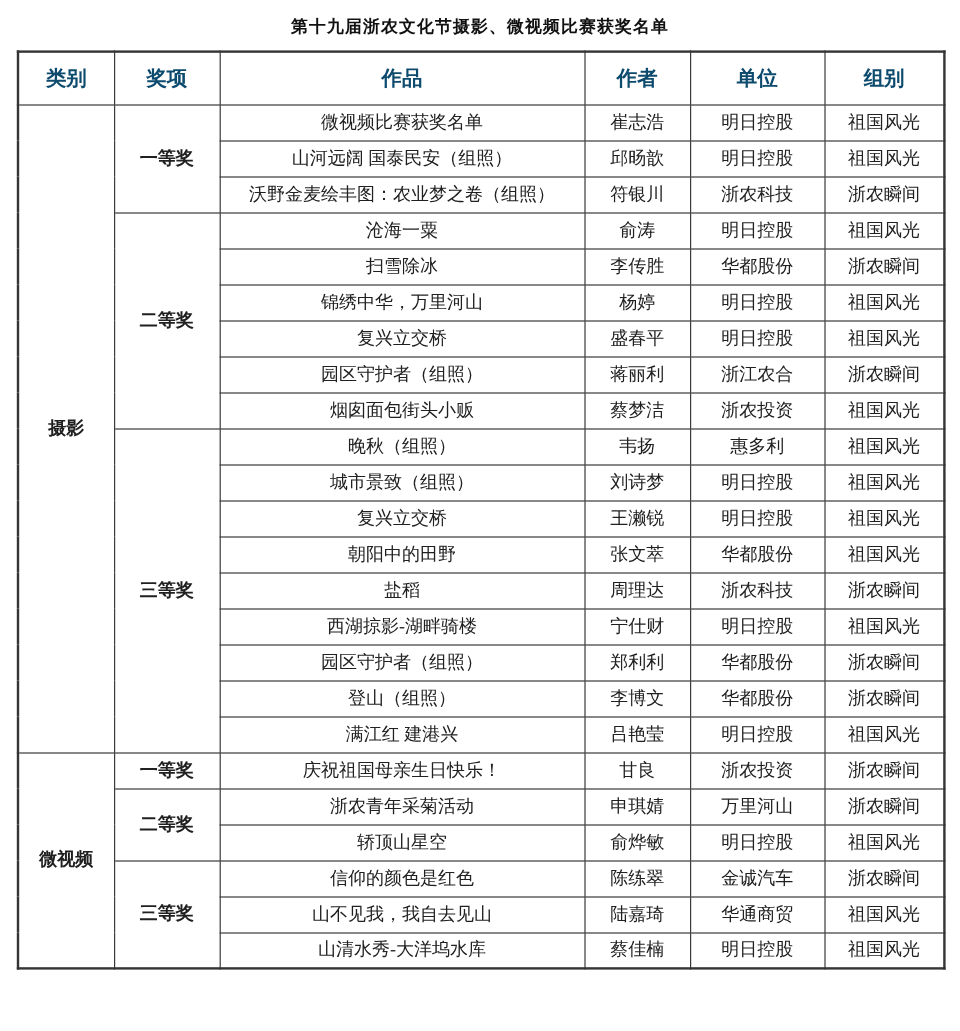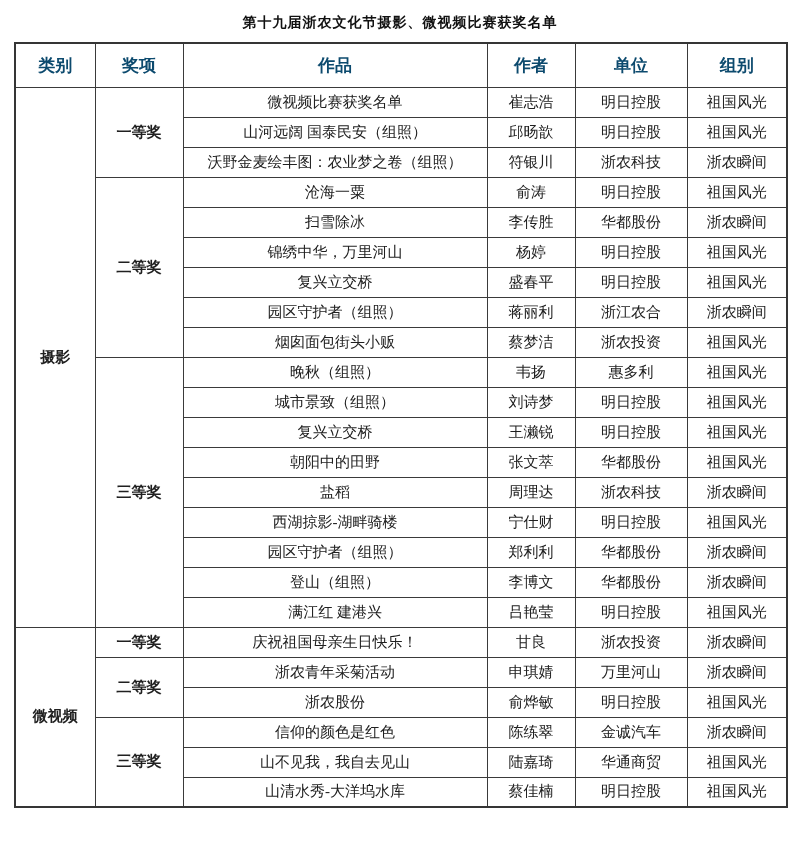--- a/index.html
+++ b/index.html
@@ -202,21 +202,21 @@
           <td class="group-cell">浙农瞬间</td>
         </tr>
         <tr>
           <td class="award-cell" rowspan="2">二等奖</td>
           <td class="work-cell">浙农青年采菊活动</td>
           <td class="author-cell">申琪婧</td>
           <td class="unit-cell">万里河山</td>
           <td class="group-cell">浙农瞬间</td>
         </tr>
         <tr>
-          <td class="work-cell">浙农股份</td>
+          <td class="work-cell">轿顶山星空</td>
           <td class="author-cell">俞烨敏</td>
           <td class="unit-cell">明日控股</td>
           <td class="group-cell">祖国风光</td>
         </tr>
         <tr>
           <td class="award-cell" rowspan="3">三等奖</td>
           <td class="work-cell">信仰的颜色是红色</td>
           <td class="author-cell">陈练翠</td>
           <td class="unit-cell">金诚汽车</td>
           <td class="group-cell">浙农瞬间</td>

